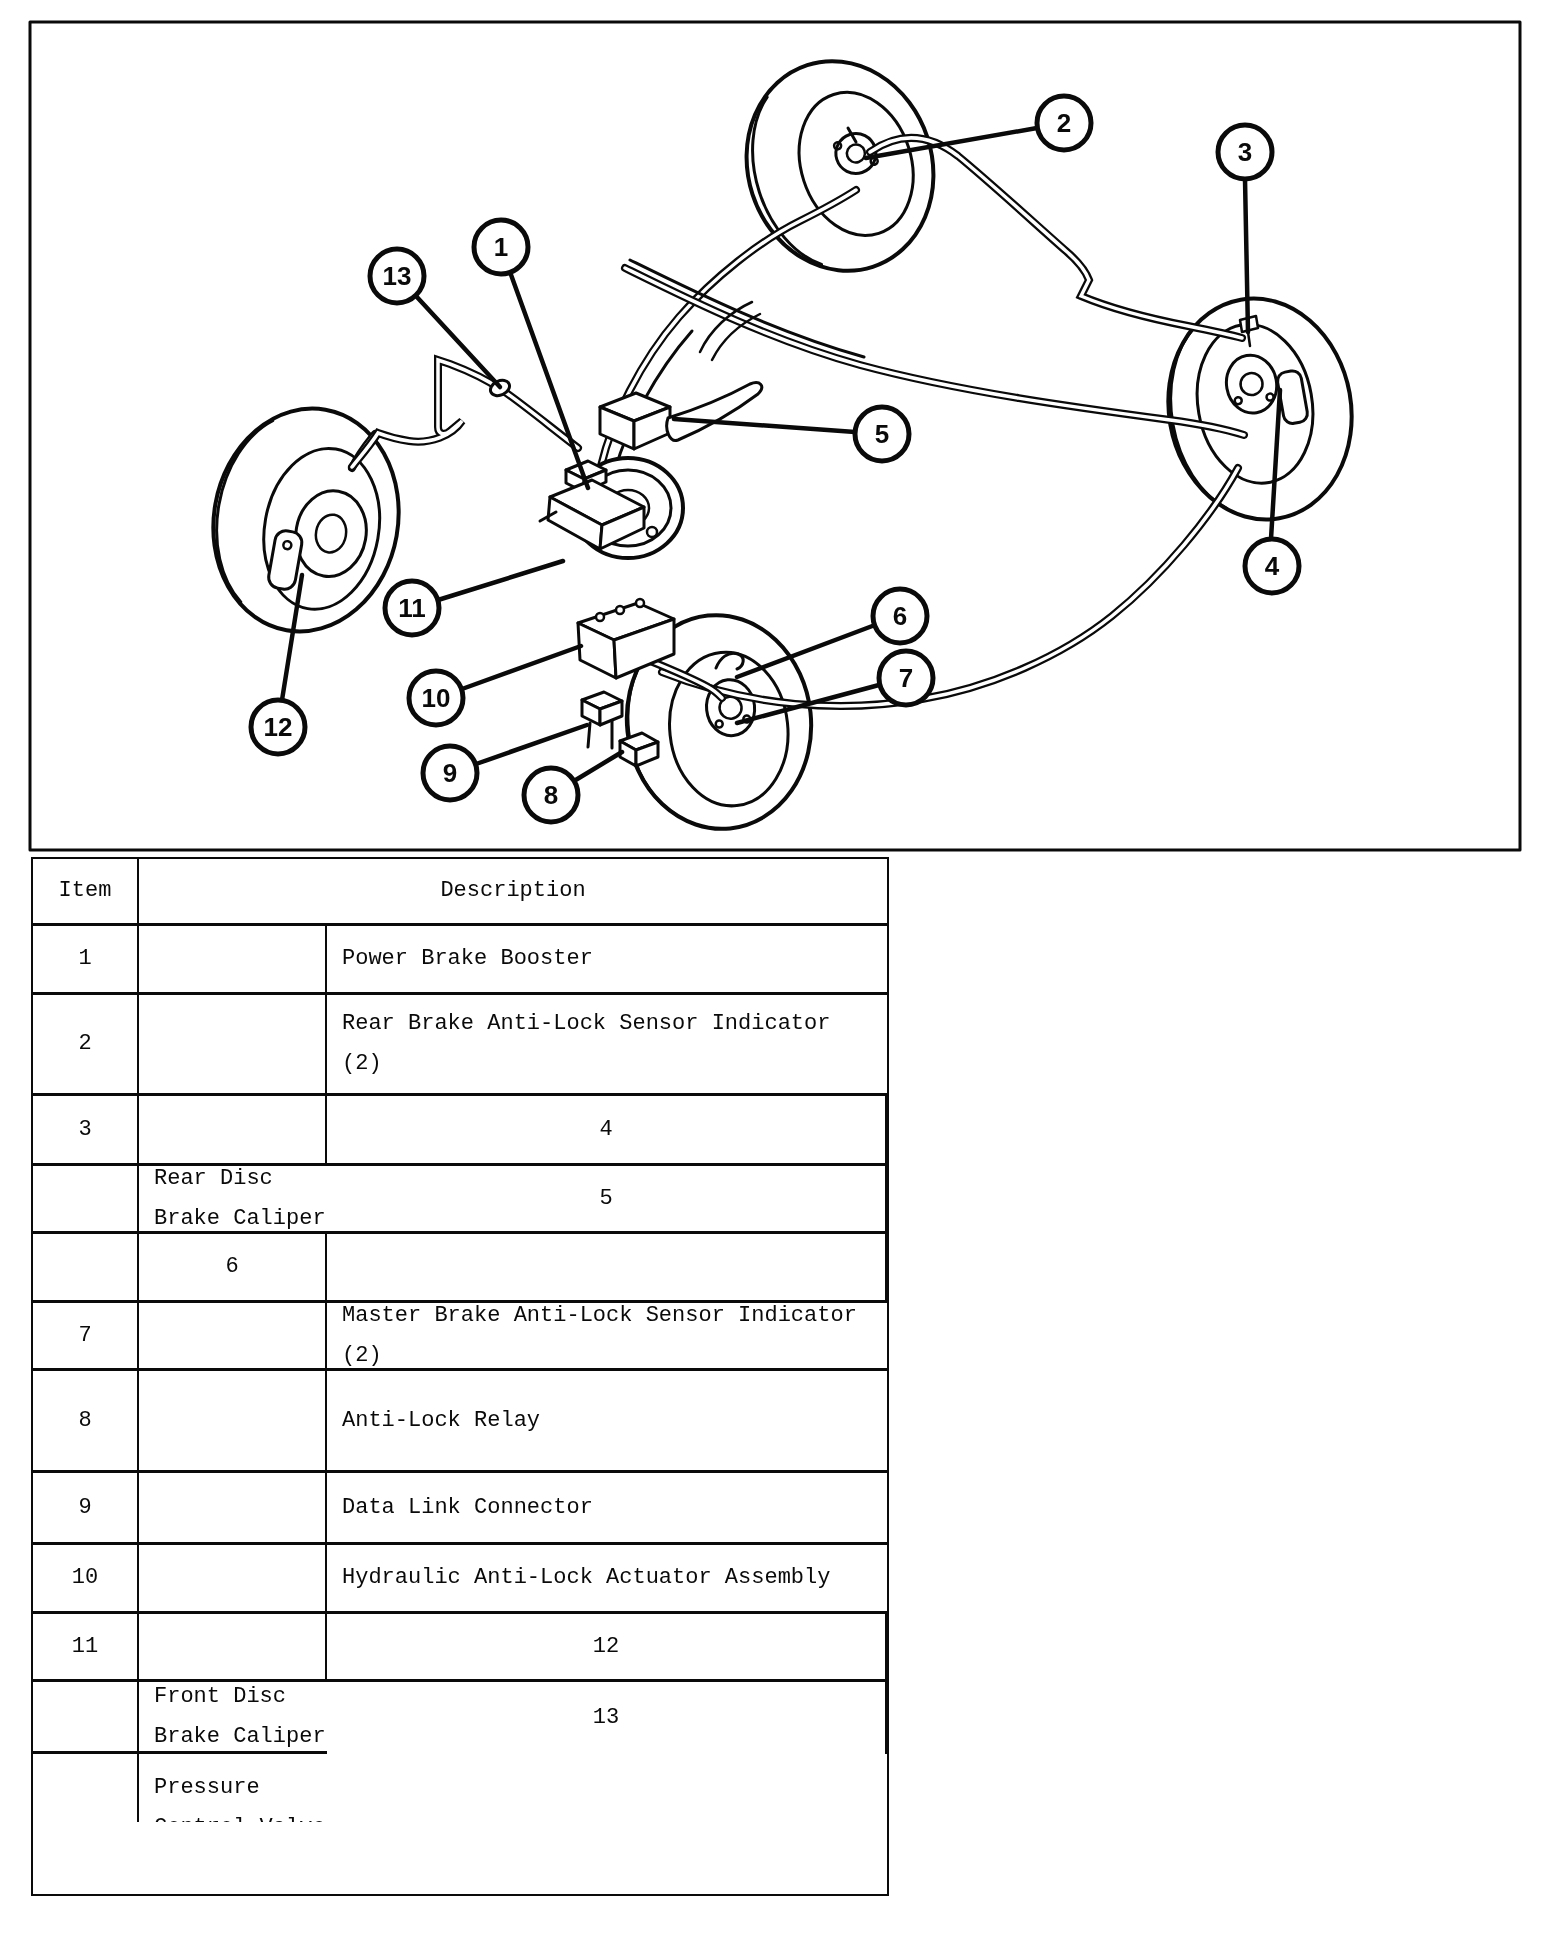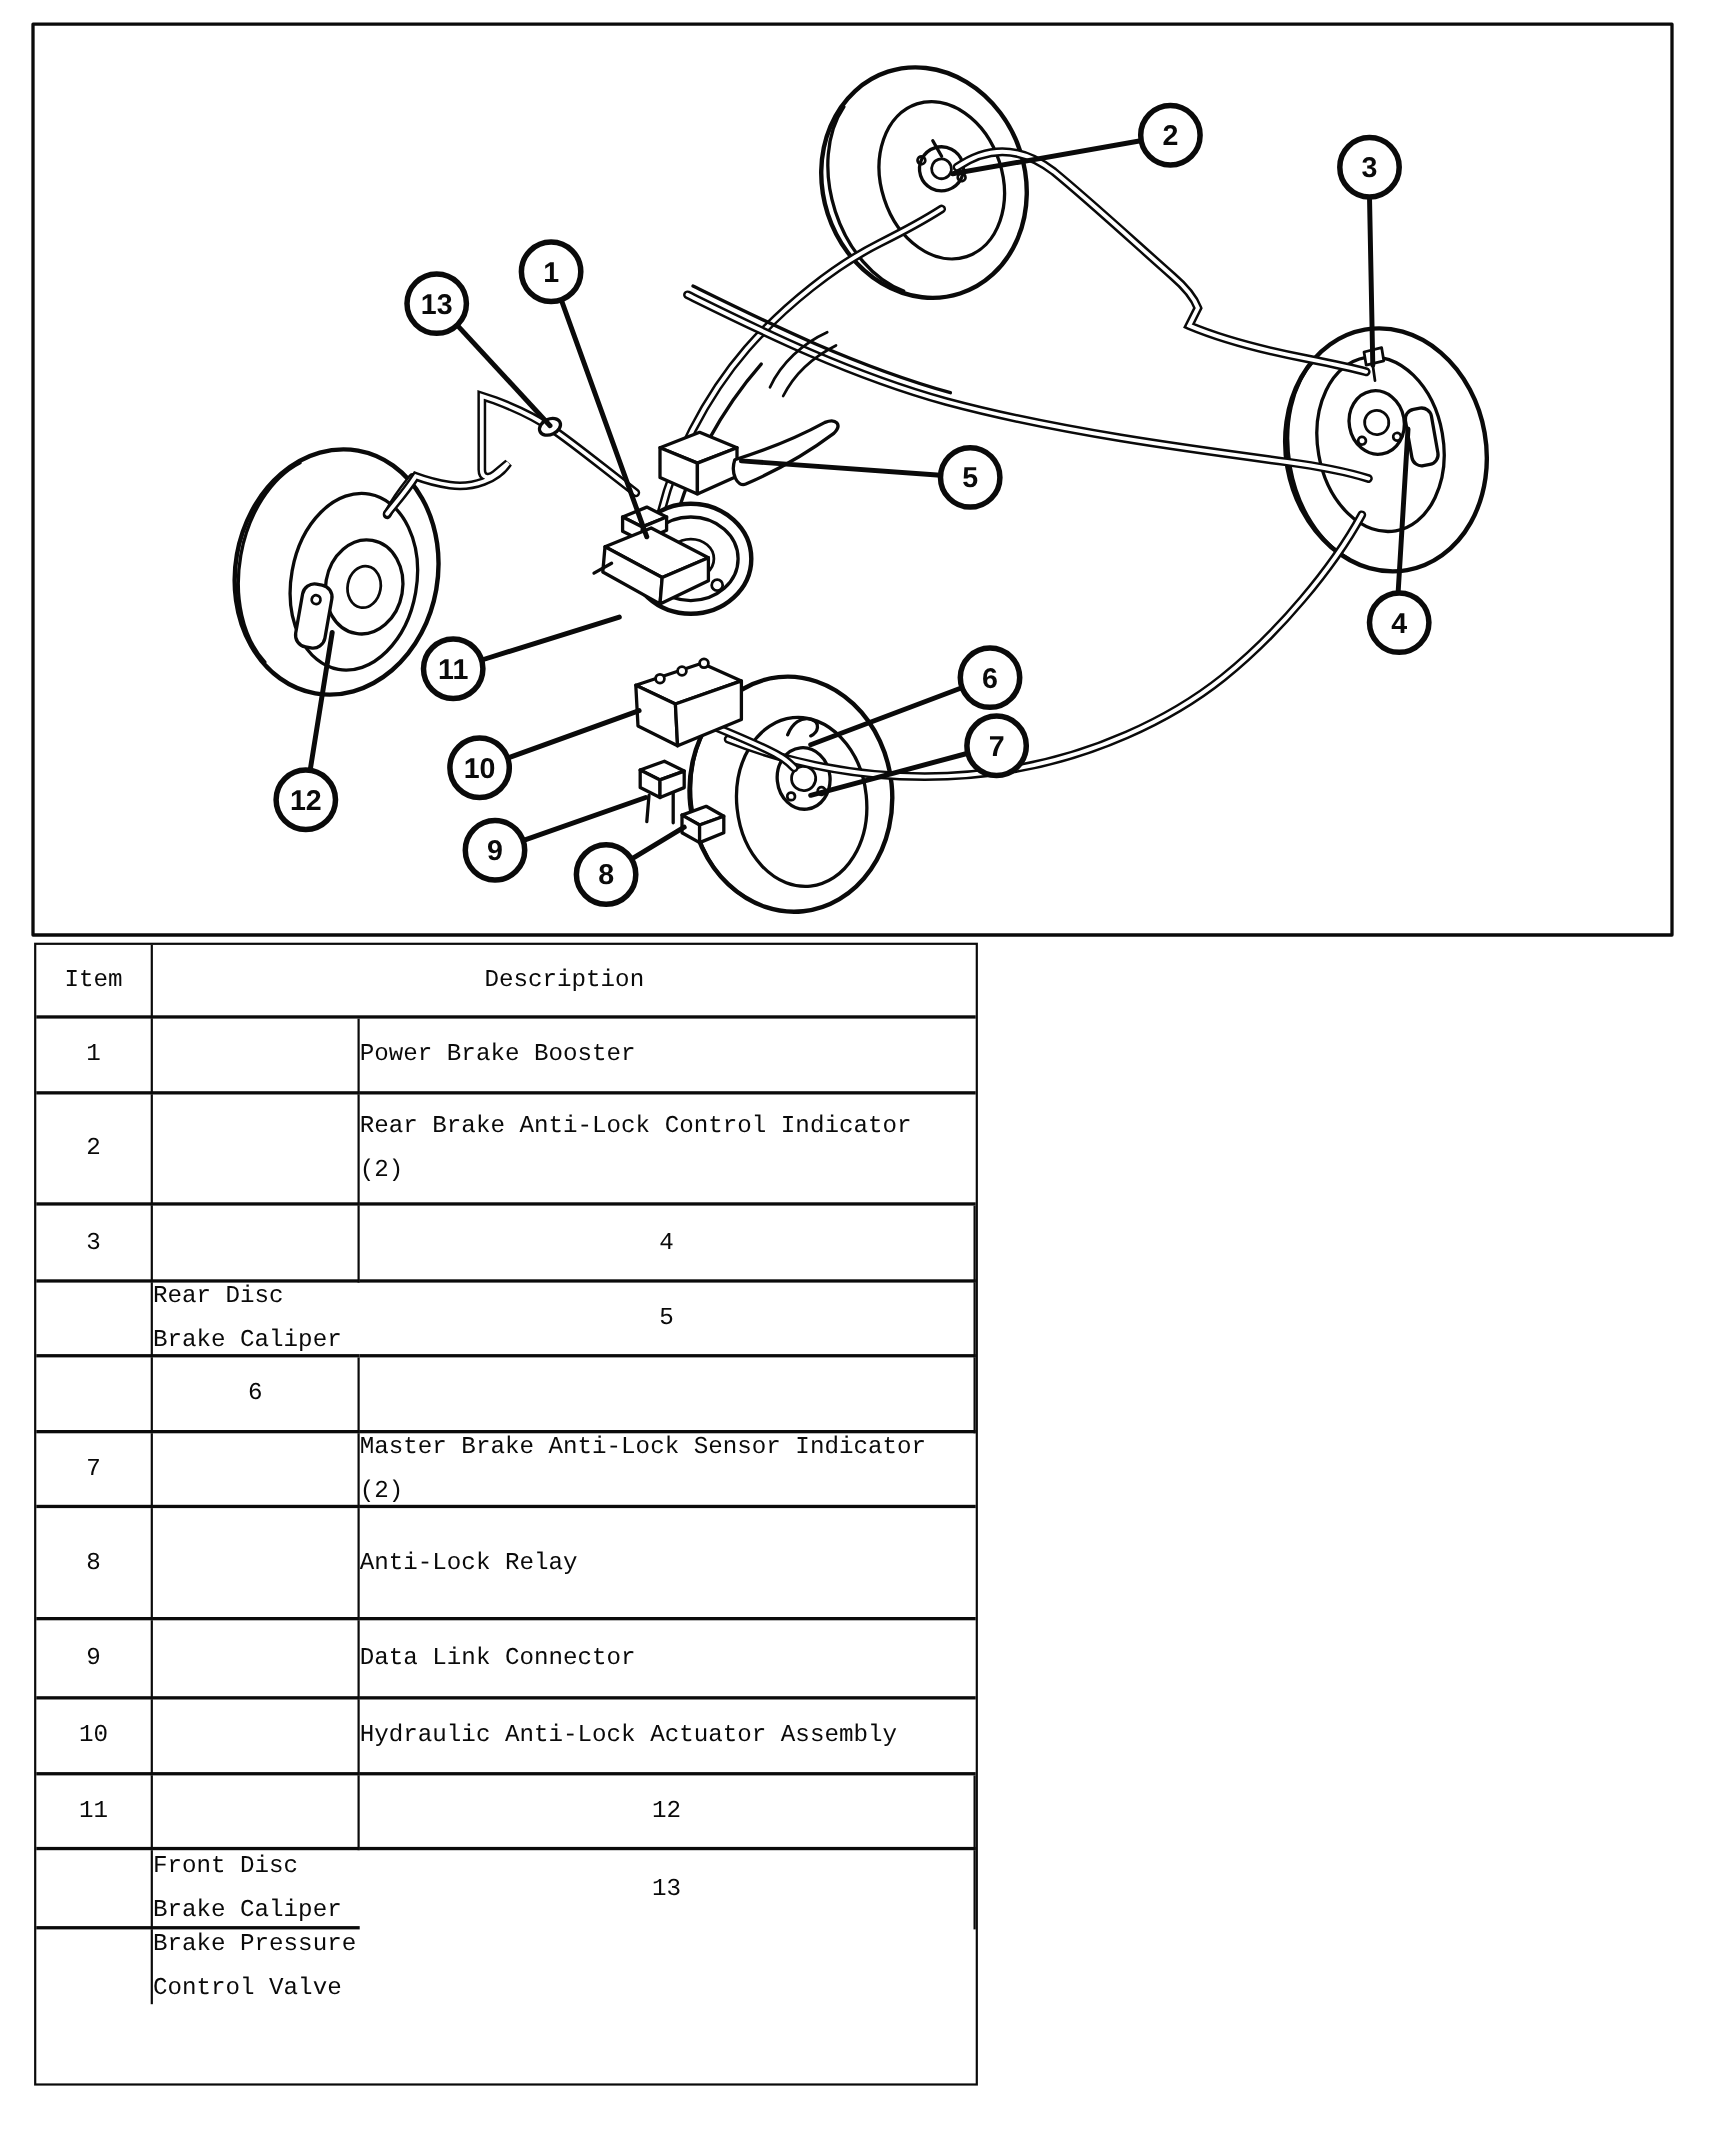--- a/index.html
+++ b/index.html
@@ -37,21 +37,21 @@
   #parts-table .cell{
     border-right:2px solid #0a0a0a;
     border-bottom:3px solid #0a0a0a;
     box-sizing:border-box;
     display:flex;flex-direction:column;justify-content:center;
     overflow:hidden;
   }
   #parts-table .cell.last-col{border-right:none;}
   #parts-table .cell.last-row{border-bottom:none;}
   #parts-table .c-item{align-items:center;text-align:center;}
-  #parts-table .c-desc{}
+  #parts-table .c-desc{padding-left:15px;}
   #parts-table .c-desc .line{display:block;line-height:40px;}
   #parts-table .c-desc .line:empty{display:none;}
   #parts-table .h-desc{grid-column:2 / 4;align-items:center;text-align:left;}
 </style>
 </head>
 <body>
 
 <svg id="diagram" viewBox="0 0 1568 880">
 
   <rect x="30" y="22" width="1490" height="828" class="art w3"></rect>
@@ -264,21 +264,21 @@
   <div class="cell"></div>
   <div class="cell c-desc last-col">
       <span class="line">Power Brake Booster</span>
     </div>
 
   <div class="cell c-item">
       <span>2</span>
     </div>
   <div class="cell"></div>
   <div class="cell c-desc last-col">
-      <span class="line">Rear Brake Anti-Lock Control Indicator</span>
+      <span class="line">Rear Brake Anti-Lock Sensor Indicator</span>
       <span class="line">(2)</span>
     </div>
 
   <div class="cell c-item">
       <span>3</span>
     </div>
   <div class="cell"></div>
 
   <div class="cell c-item">
       <span>4</span>

